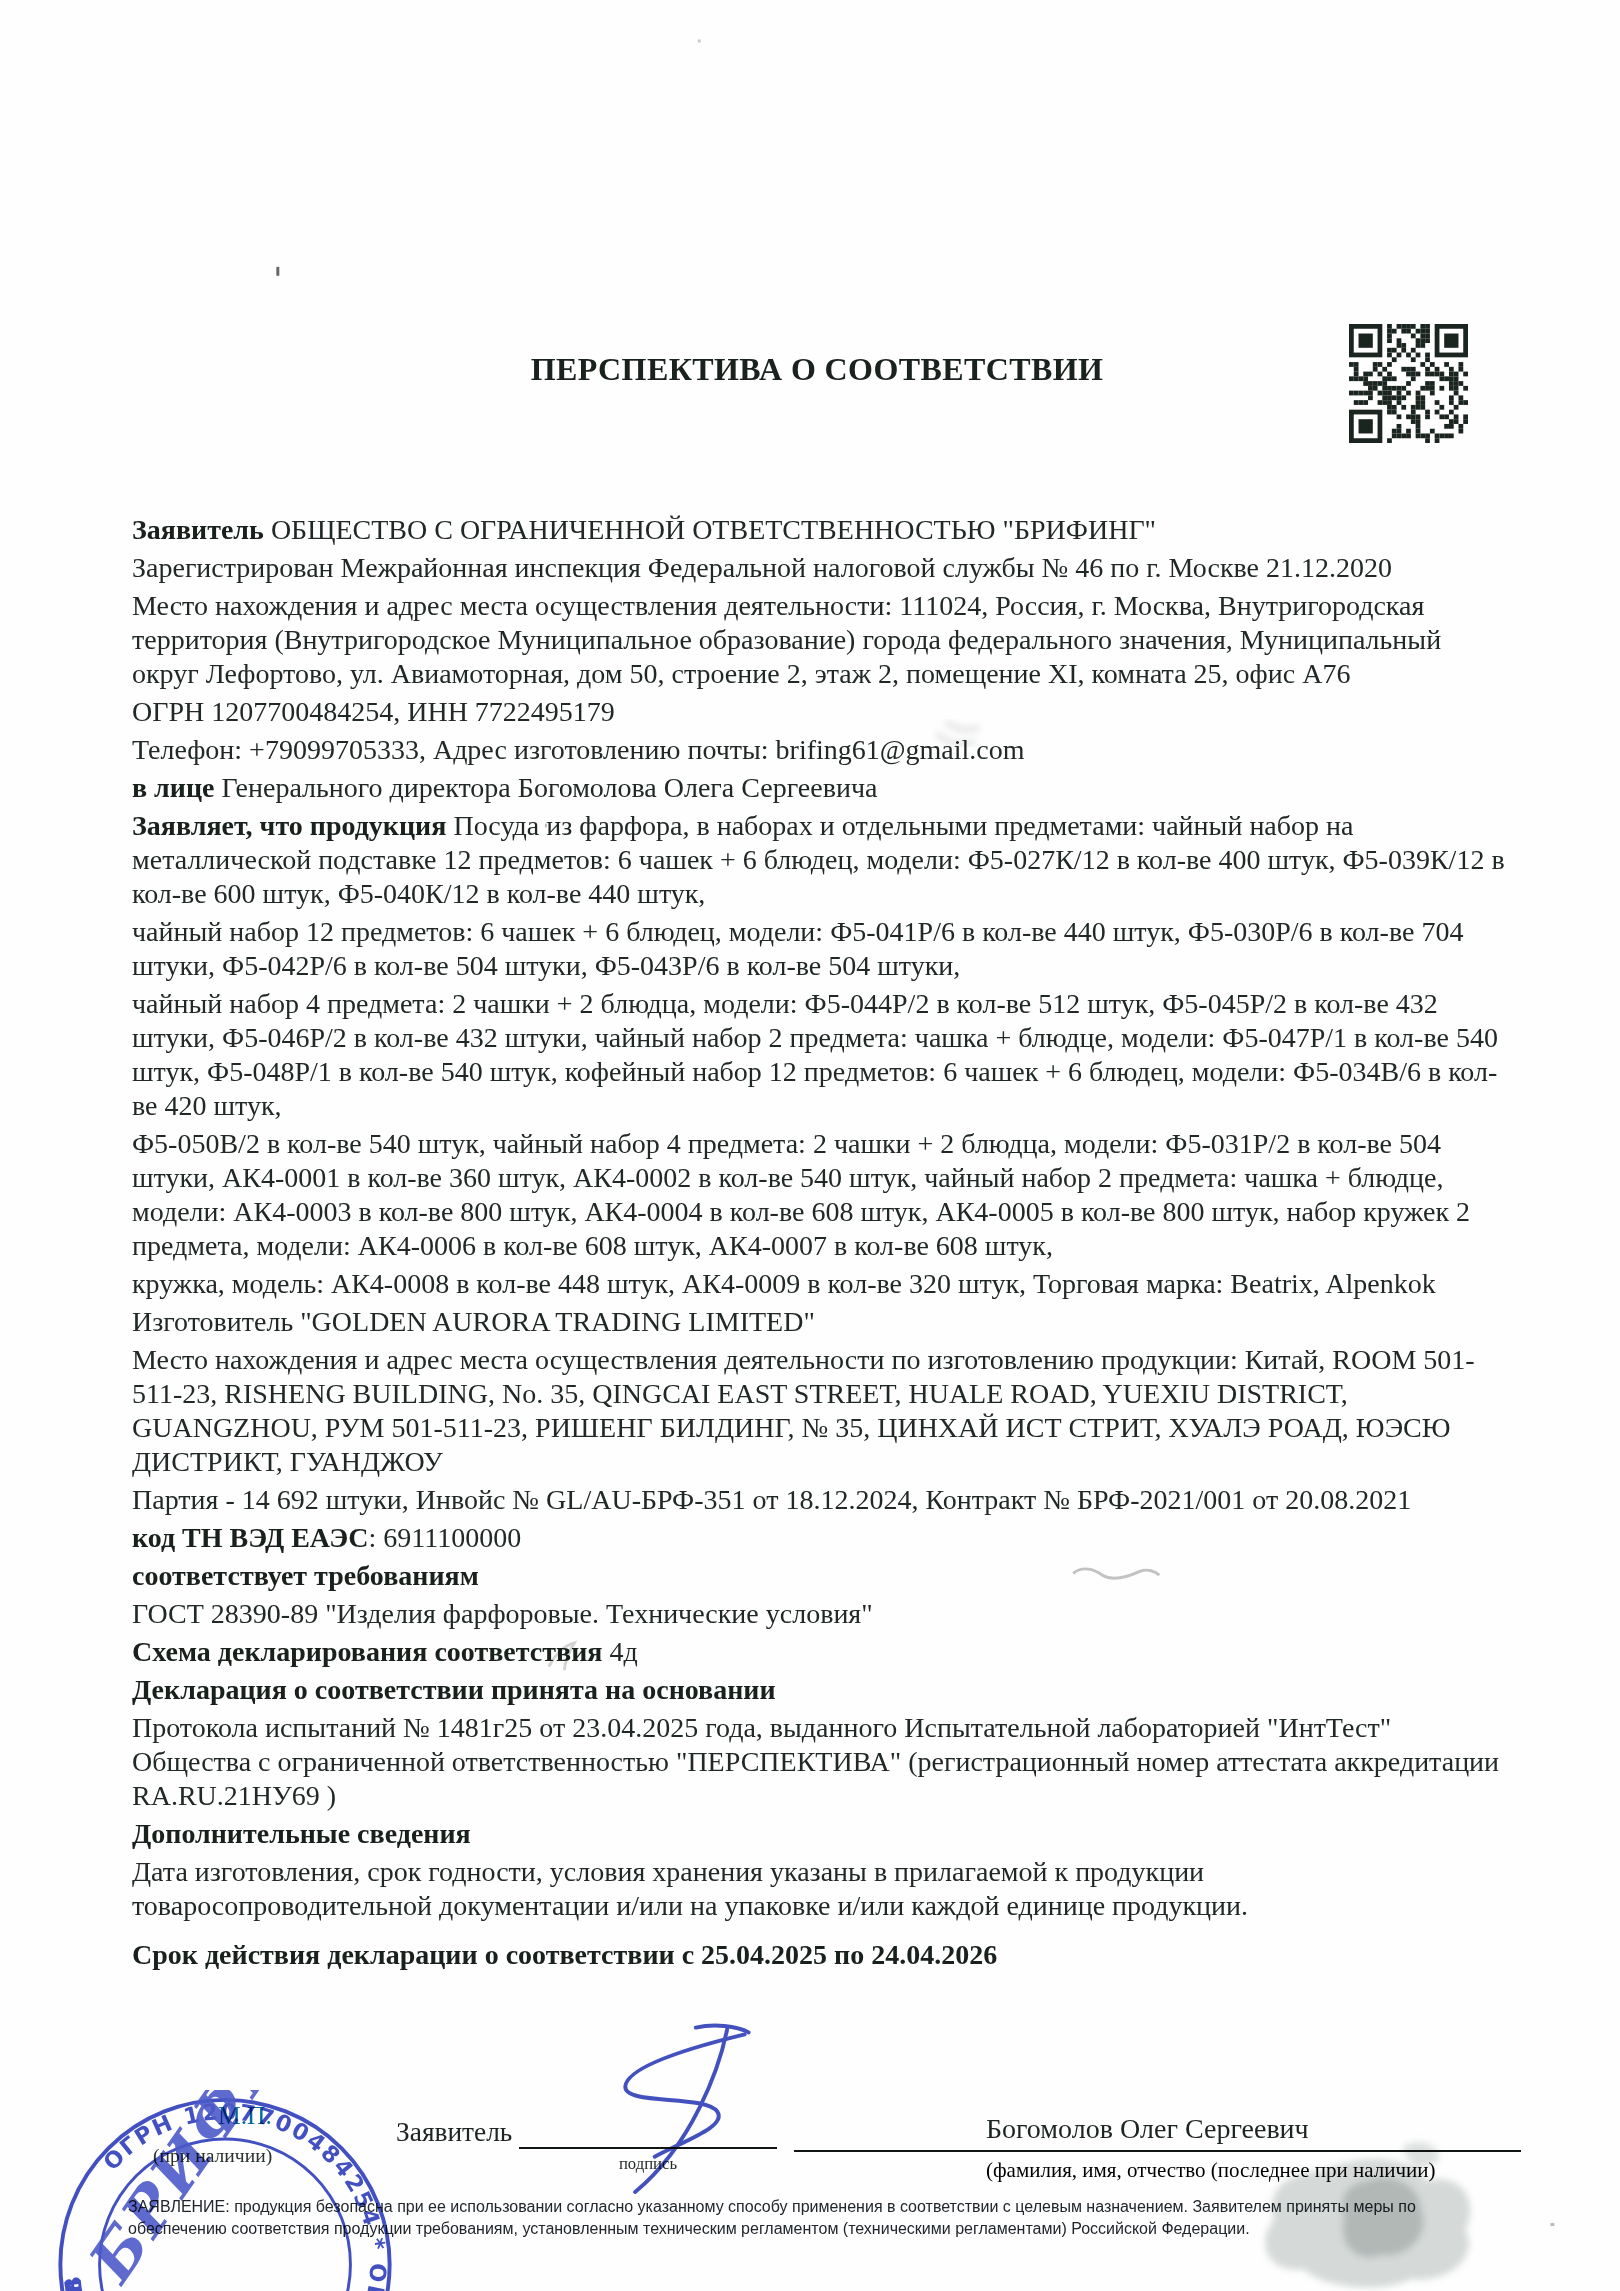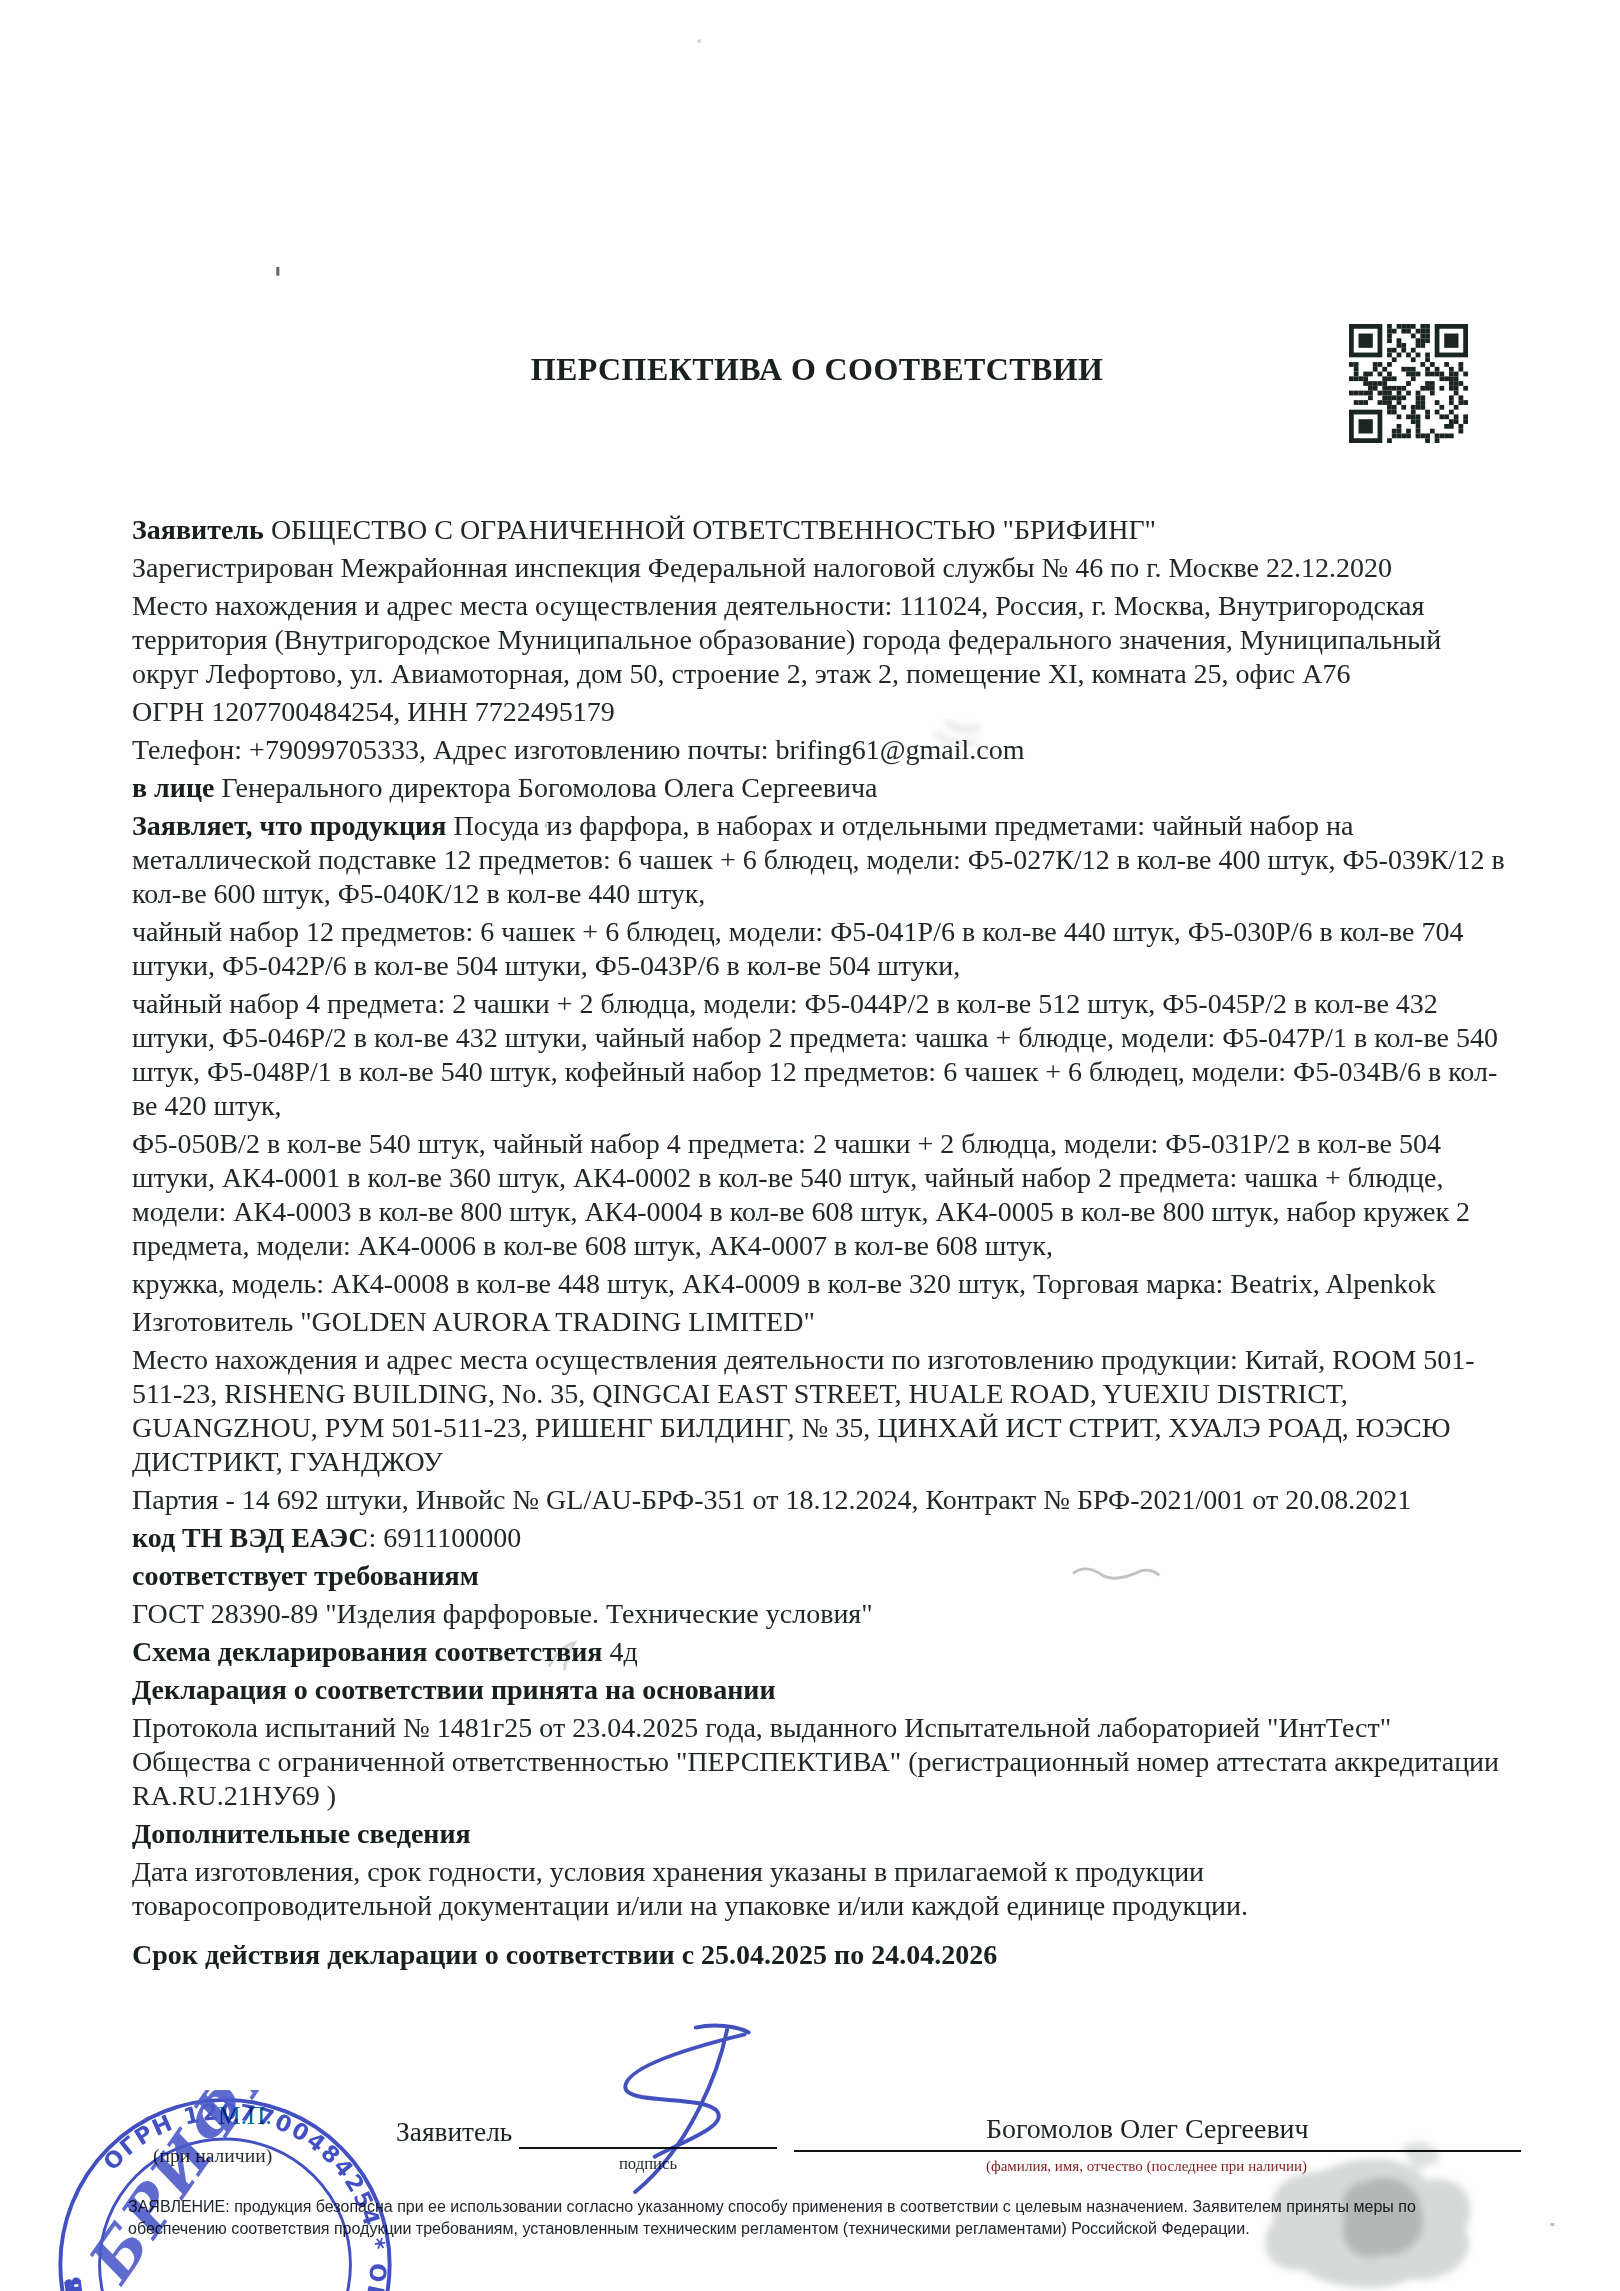--- a/index.html
+++ b/index.html
@@ -25,21 +25,21 @@
   .body-text p{margin:4px;}
   .body-text p.gap{margin-top:14.7px;}
   .body-text b{color:#18211c;}
   .qr{position:absolute;left:1349px;top:324px;}
   .sig-label{position:absolute;font-size:27.4px;color:#1d2521;}
   .mp{position:absolute;left:218px;top:2101px;font-size:25.5px;color:#0369a1;}
   .mp-note{position:absolute;left:153px;top:2145px;font-size:19.6px;color:#2a322e;}
   .line1{position:absolute;left:519px;top:2147px;width:258px;border-top:2.9px solid #101412;}
   .line2{position:absolute;left:794px;top:2150px;width:727px;border-top:2.9px solid #101412;}
   .cap-sign{position:absolute;left:519px;top:2154px;width:258px;text-align:center;font-size:16.7px;color:#242c28;}
-  .cap-name{position:absolute;left:986px;top:2158px;font-size:15px;color:#7f1d1d;}
+  .cap-name{position:absolute;left:986px;top:2158px;font-size:21px;color:#000000;}
   .name{position:absolute;left:986px;top:2113px;font-size:28px;color:#1d2521;}
   .applicant{left:396px;top:2117px;}
   .footnote{
     position:absolute;left:128px;top:2196px;width:1374px;
     font-family:"Liberation Sans", sans-serif;
     font-size:16px;line-height:21.6px;color:#20262c;z-index:2;
   }
   .stamp{position:absolute;left:29px;top:2090px;z-index:5;mix-blend-mode:multiply;}
   .signature{position:absolute;left:549px;top:2000px;z-index:4;mix-blend-mode:multiply;}
   .artifacts{position:absolute;left:0;top:0;z-index:6;pointer-events:none;mix-blend-mode:multiply;}
@@ -259,21 +259,21 @@
       <rect x="4.84" y="91.96000000000001" width="24.2" height="24.2" fill="#fff"></rect>
       <rect x="9.68" y="96.80000000000001" width="14.52" height="14.52" fill="#1b2520"></rect>
     </svg>
 
   <div class="title">
     <div>ПЕРСПЕКТИВА О СООТВЕТСТВИИ</div>
   </div>
 
   <div class="body-text" id="body-paragraphs">
       <p><b>Заявитель </b>ОБЩЕСТВО С ОГРАНИЧЕННОЙ ОТВЕТСТВЕННОСТЬЮ "БРИФИНГ"</p>
-      <p>Зарегистрирован Межрайонная инспекция Федеральной налоговой службы № 46 по г. Москве 22.12.2020</p>
+      <p>Зарегистрирован Межрайонная инспекция Федеральной налоговой службы № 46 по г. Москве 21.12.2020</p>
       <p>Место нахождения и адрес места осуществления деятельности: 111024, Россия, г. Москва, Внутригородская территория (Внутригородское Муниципальное образование) города федерального значения, Муниципальный округ Лефортово, ул. Авиамоторная, дом 50, строение 2, этаж 2, помещение XI, комната 25, офис А76</p>
       <p>ОГРН 1207700484254, ИНН 7722495179</p>
       <p>Телефон: +79099705333, Адрес изготовлению почты: brifing61@gmail.com</p>
       <p><b>в лице </b>Генерального директора Богомолова Олега Сергеевича</p>
       <p><b>Заявляет, что продукция </b>Посуда из фарфора, в наборах и отдельными предметами: чайный набор на металлической подставке 12 предметов: 6 чашек + 6 блюдец, модели: Ф5-027К/12 в кол-ве 400 штук, Ф5-039К/12 в кол-ве 600 штук, Ф5-040К/12 в кол-ве 440 штук,</p>
       <p>чайный набор 12 предметов: 6 чашек + 6 блюдец, модели: Ф5-041Р/6 в кол-ве 440 штук, Ф5-030Р/6 в кол-ве 704 штуки, Ф5-042Р/6 в кол-ве 504 штуки, Ф5-043Р/6 в кол-ве 504 штуки,</p>
       <p>чайный набор 4 предмета: 2 чашки + 2 блюдца, модели: Ф5-044Р/2 в кол-ве 512 штук, Ф5-045Р/2 в кол-ве 432 штуки, Ф5-046Р/2 в кол-ве 432 штуки, чайный набор 2 предмета: чашка + блюдце, модели: Ф5-047Р/1 в кол-ве 540 штук, Ф5-048Р/1 в кол-ве 540 штук, кофейный набор 12 предметов: 6 чашек + 6 блюдец, модели: Ф5-034В/6 в кол-ве 420 штук,</p>
       <p>Ф5-050В/2 в кол-ве 540 штук, чайный набор 4 предмета: 2 чашки + 2 блюдца, модели: Ф5-031Р/2 в кол-ве 504 штуки, АК4-0001 в кол-ве 360 штук, АК4-0002 в кол-ве 540 штук, чайный набор 2 предмета: чашка + блюдце, модели: АК4-0003 в кол-ве 800 штук, АК4-0004 в кол-ве 608 штук, АК4-0005 в кол-ве 800 штук, набор кружек 2 предмета, модели: АК4-0006 в кол-ве 608 штук, АК4-0007 в кол-ве 608 штук,</p>
       <p>кружка, модель: АК4-0008 в кол-ве 448 штук, АК4-0009 в кол-ве 320 штук, Торговая марка: Beatrix, Alpenkok</p>
       <p>Изготовитель "GOLDEN AURORA TRADING LIMITED"</p>

